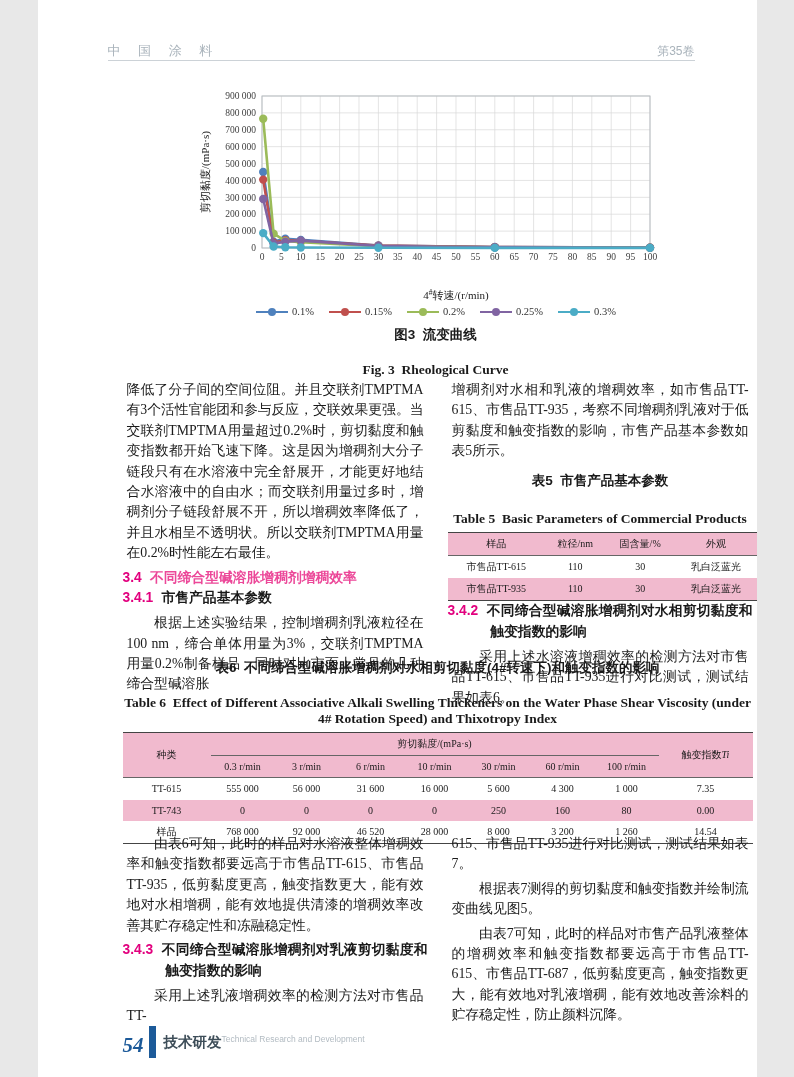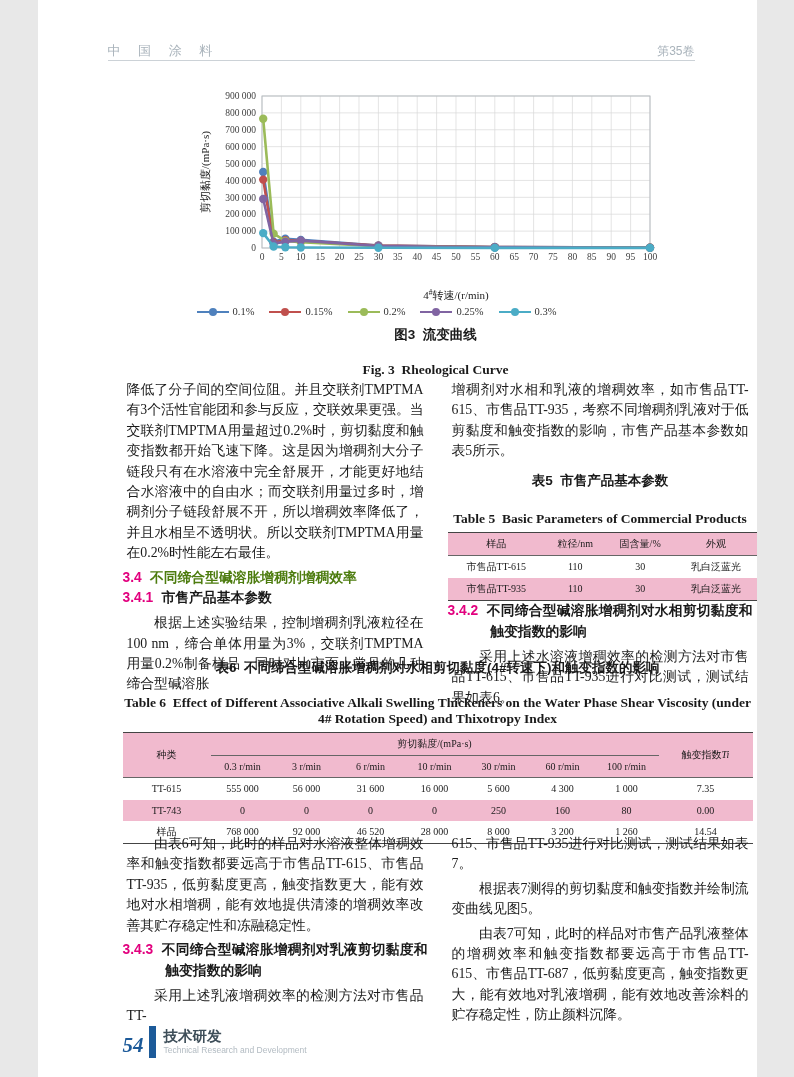--- a/index.html
+++ b/index.html
@@ -11,35 +11,35 @@
        border-bottom:1px solid #ccd2d7;display:flex;justify-content:space-between;align-items:flex-end;
        font-family:"Liberation Sans","DejaVu Sans",sans-serif;color:#a9b3bb;}
   .hdr-journal{font-size:13px;letter-spacing:7px;}
   .hdr-vol{font-size:12px;}
 
   
   .figwrap{position:absolute;top:88px;left:158px;width:480px;}
   .chart-svg{display:block;}
   .tick{font-size:9.5px;fill:#3f3f3f;font-family:"Liberation Serif",serif;}
   .axis-t{font-size:11px;fill:#222;font-family:"Liberation Serif",serif;}
-  .legend{display:flex;justify-content:flex-start;gap:14px;margin-top:4px;}
+  .legend{display:flex;justify-content:center;gap:14px;margin-top:4px;}
   .lg-item{display:inline-flex;align-items:center;gap:3px;font-size:10.5px;color:#333;}
   .cap-zh{font-family:"Liberation Sans","DejaVu Sans",sans-serif;font-weight:bold;font-size:13.5px;
           text-align:center;margin-top:9px;white-space:pre-wrap;}
   .cap-en{font-weight:bold;font-size:13.5px;text-align:center;margin-top:18px;white-space:pre-wrap;}
 
   
   .cols{position:absolute;left:85px;width:630px;display:flex;gap:20px;}
   .col{width:305px;font-size:13.8px;line-height:20.4px;text-align:justify;}
   .cols1{top:376px;} .cols2{top:830px;}
   p.body{margin:4px;}
   p.indent{text-indent:2em;}
   .sec{margin:0;font-family:"Liberation Sans","DejaVu Sans",sans-serif;font-weight:bold;font-size:13.8px;line-height:20.8px;}
   .sec.hang{padding-left:3.1em;text-indent:-3.1em;}
-  .magenta{color:#4d7c0f;}
+  .magenta{color:#ec4899;}
   .secnum{color:#e2007e;margin-right:0.6em;}
 
   
   table{border-collapse:collapse;font-size:10px;}
   .tbl5{width:310px;margin-top:3px;border-top:1.5px solid #444;border-bottom:1.5px solid #444;}
   .tbl5 th,.tbl5 td{padding:2px 2px;text-align:center;font-weight:normal;line-height:18px;}
   .tbl5 thead th{background:#f1bace;border-bottom:1px solid #666;}
   .tbl5 tr.stripe td{background:#f1bace;}
   .t6block{position:absolute;top:659px;left:85px;width:630px;}
   .t6block .cap-zh{margin-top:0;}
@@ -48,21 +48,21 @@
   .tbl6 thead th{background:#f1bace;}
   .tbl6 thead tr:last-child th{border-bottom:1px solid #666;}
   .tbl6 th.spanh{border-bottom:1px solid #666;}
   .tbl6 th.c1,.tbl6 th.cl{border-bottom:1px solid #666;}
   .tbl6 tr.stripe td{background:#f1bace;}
 
   
   .ftr{position:absolute;top:1026px;left:85px;display:flex;align-items:center;}
   .pagenum{font-size:21px;font-style:italic;font-weight:bold;color:#1c5a99;margin-right:5px;align-self:flex-end;}
   .flagbar{width:7px;height:32px;background:#1c5a99;margin-right:8px;}
-  .ftxt{display:flex;flex-direction:column;justify-content:center;}
+  .ftxt{display:flex;flex-direction:row;justify-content:center;}
   .f-zh{font-family:"Liberation Sans","DejaVu Sans",sans-serif;font-weight:bold;font-size:14.5px;color:#3e4e59;line-height:17px;}
   .f-en{font-family:"Liberation Sans","DejaVu Sans",sans-serif;font-size:8.5px;color:#b2bbc2;line-height:11px;}
 </style>
 </head>
 <body>
 
 <div class="page">
 
   <div class="hdr">
     <span class="hdr-journal">中 国 涂 料</span>

